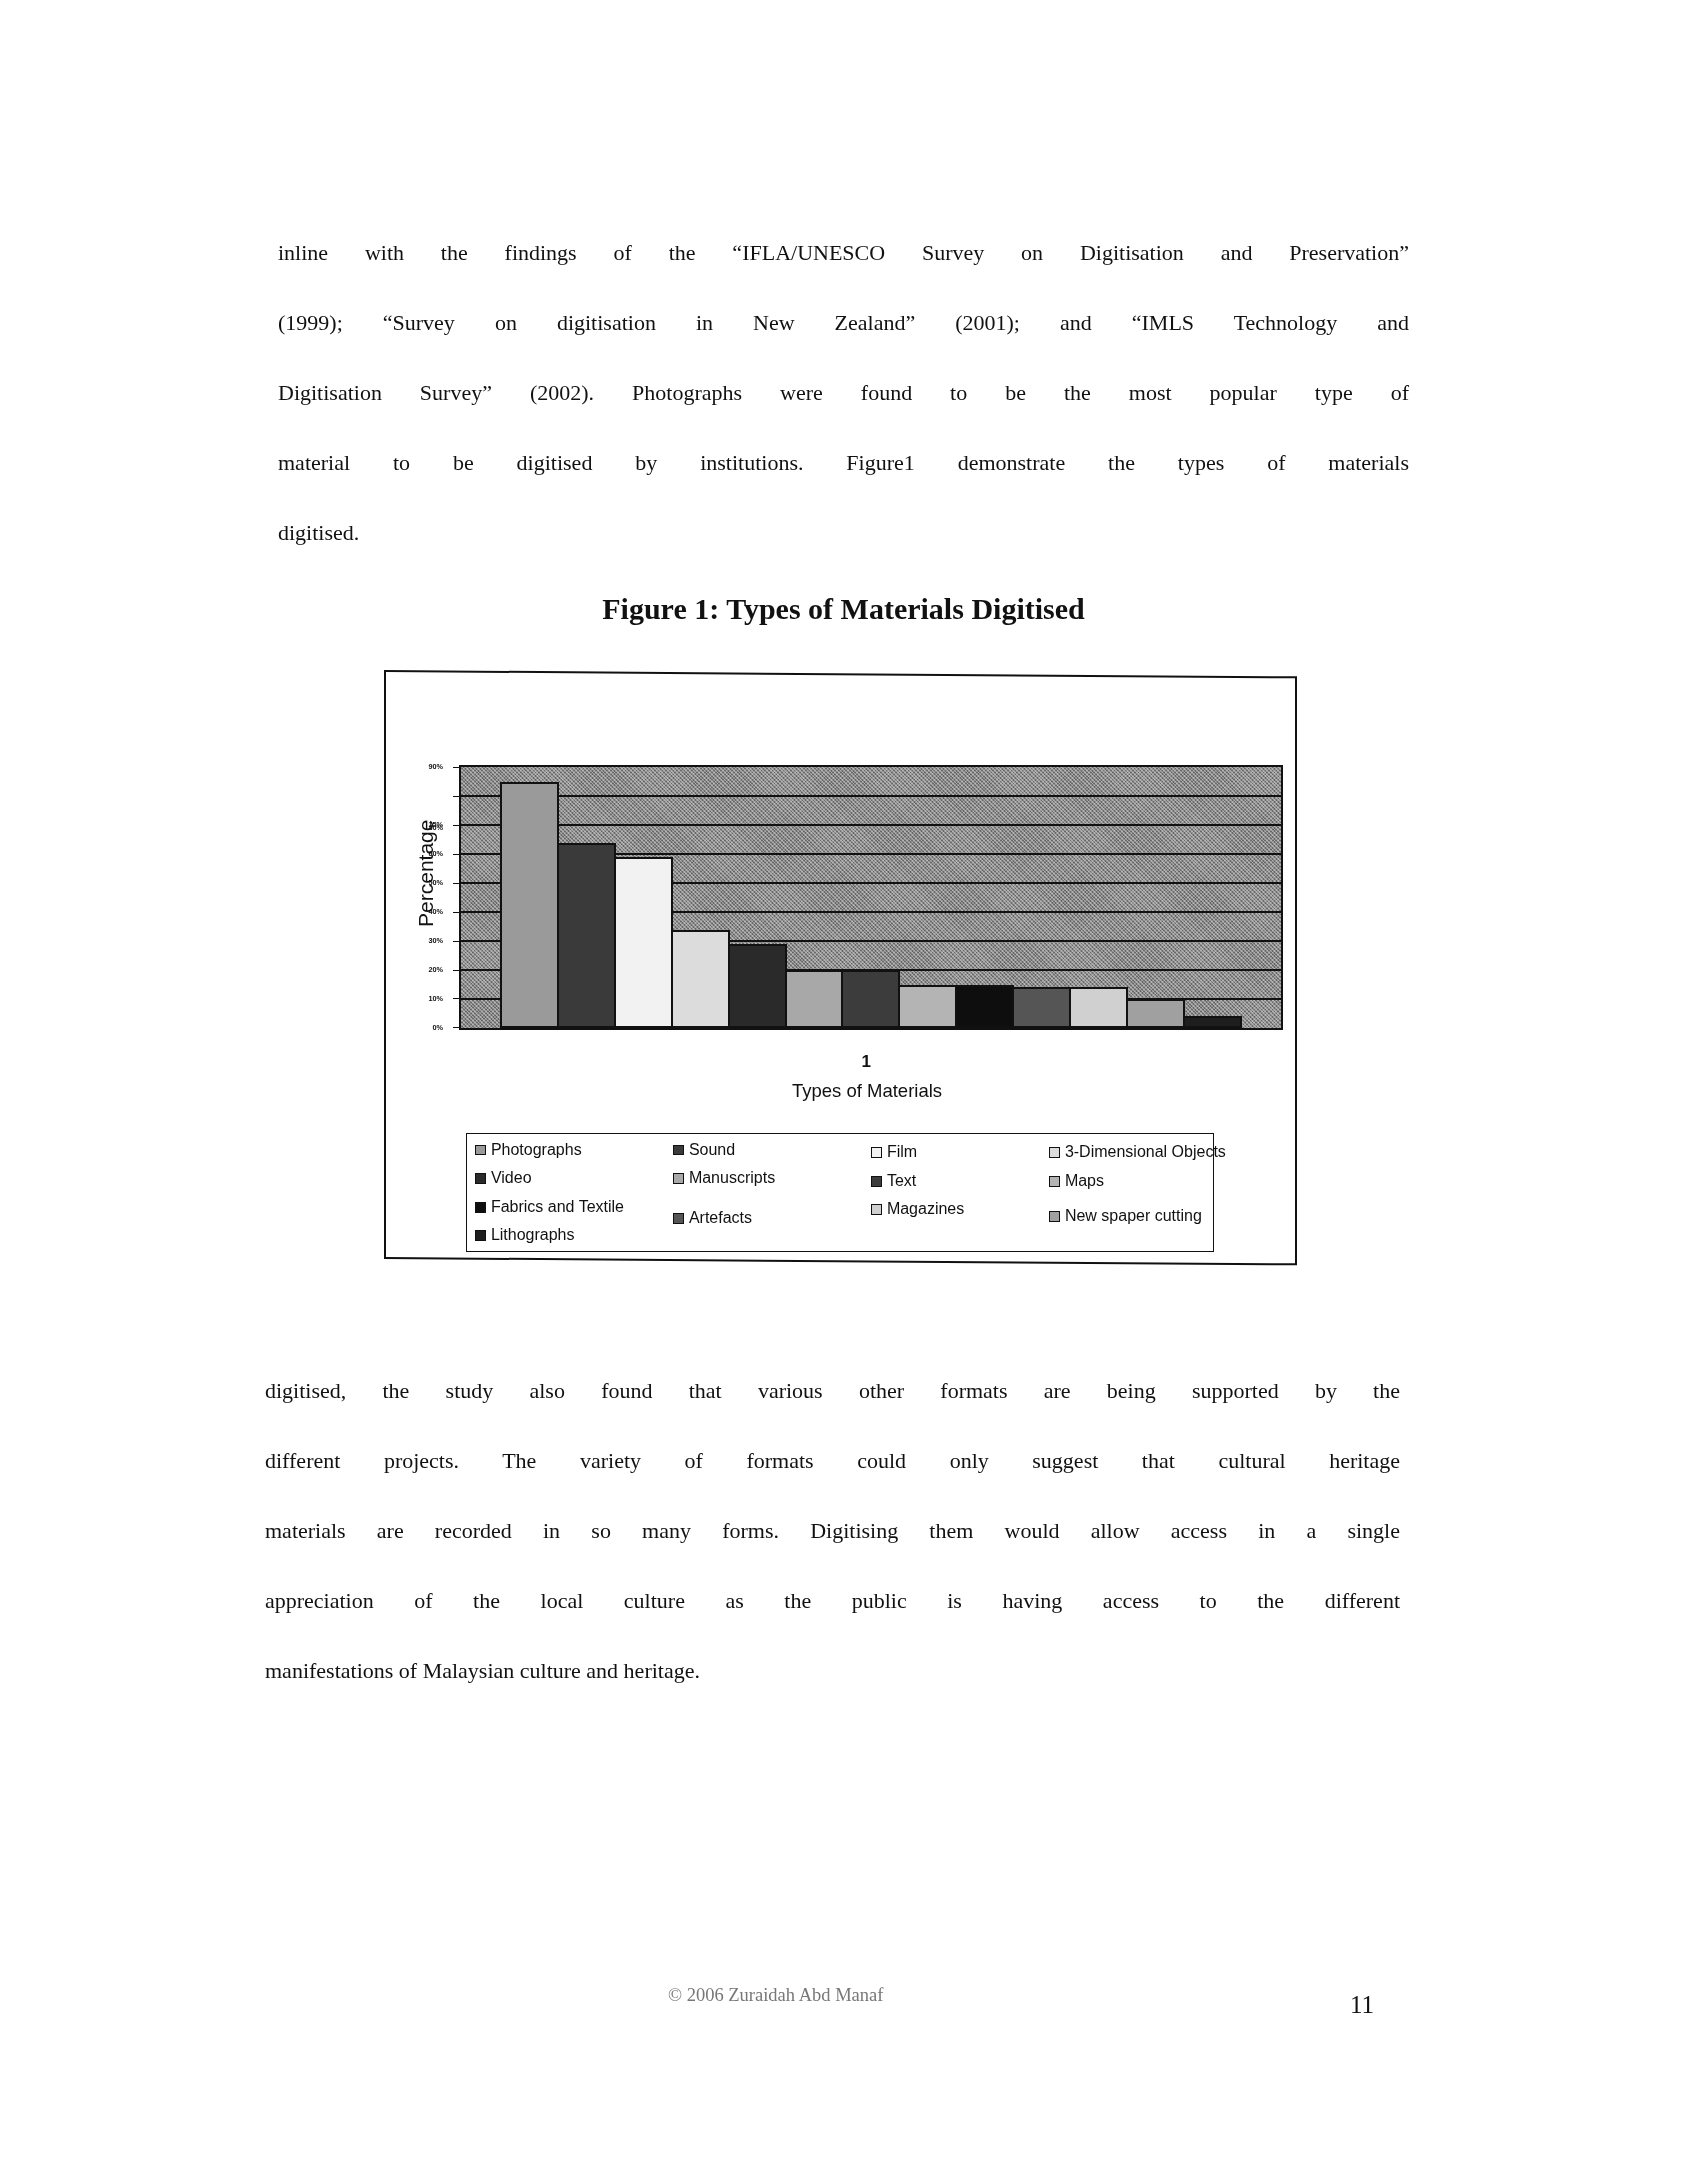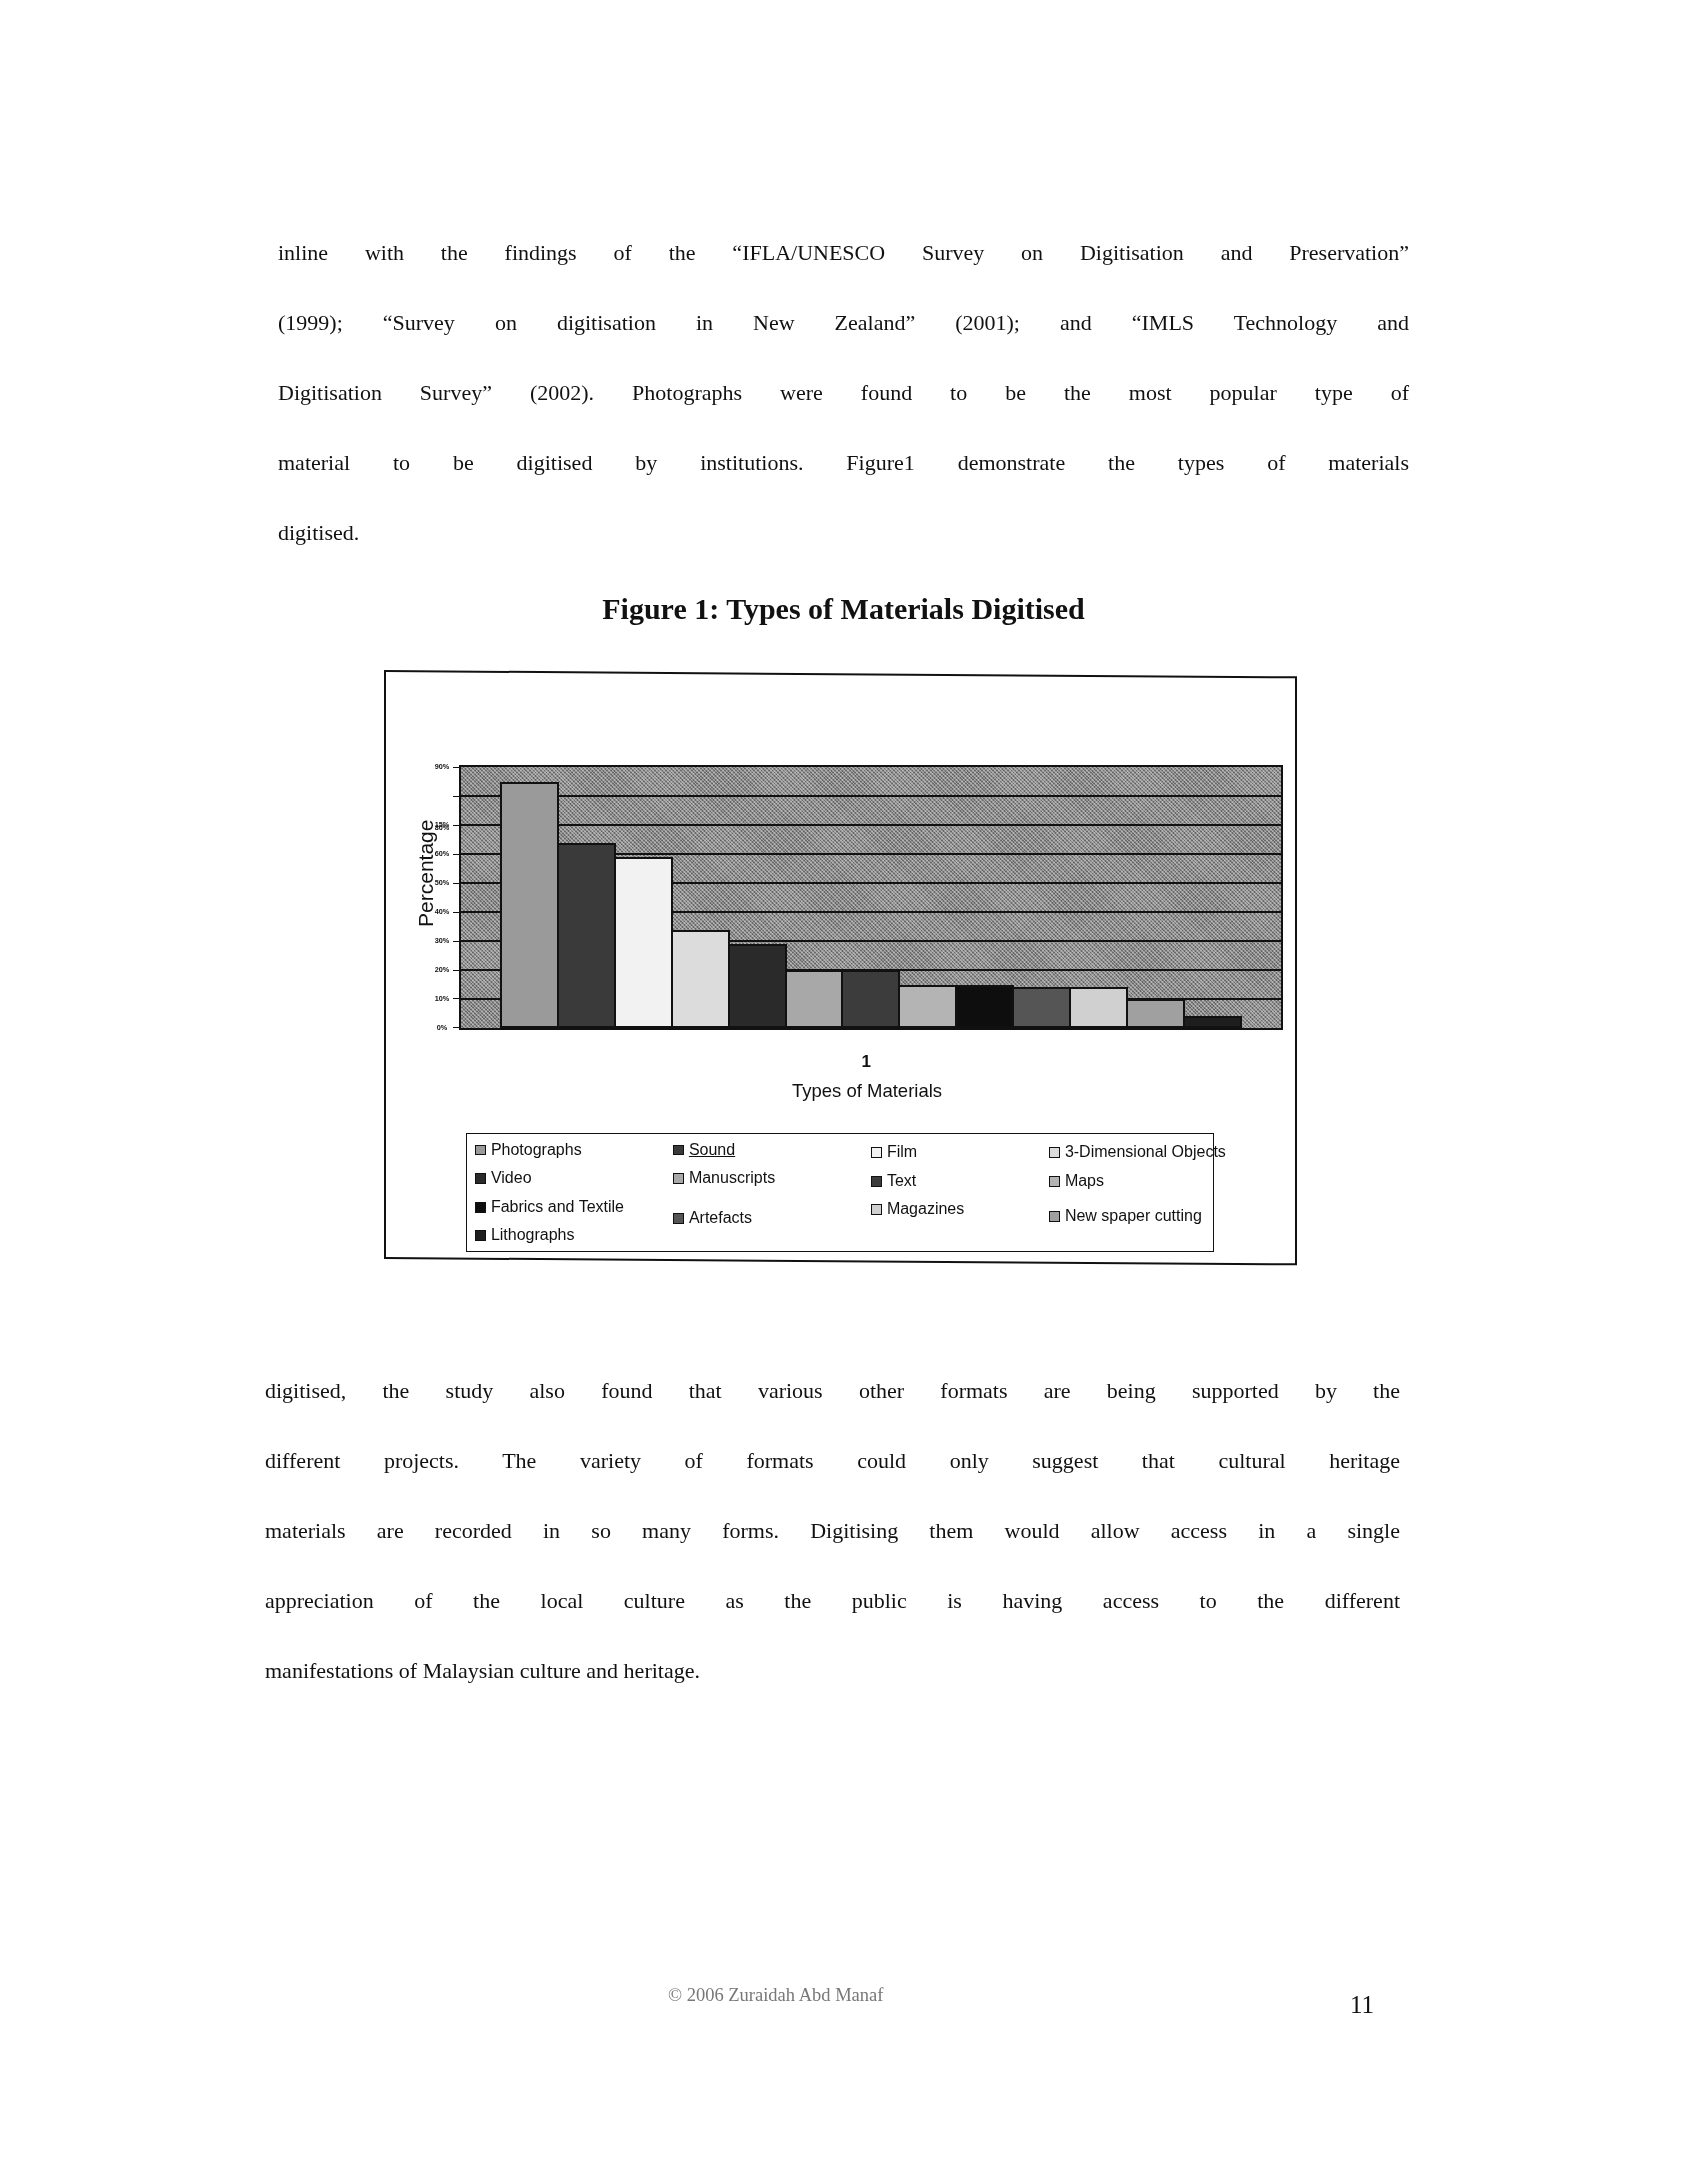--- a/index.html
+++ b/index.html
@@ -8,21 +8,21 @@
   .para .line { display: block; height: 70px; white-space: nowrap; text-align-last: justify; }
   .para .line.last { text-align-last: left; }
   #para1 { top: 218px; }
   #para2 { top: 1356px; left: 265px; width: 1135px; }
   .fig-title { position: absolute; top: 592px; left: 0; width: 1687px; text-align: center; font-weight: bold; font-size: 30px; }
   .frame { position: absolute; left: 384px; top: 670px; width: 913px; height: 589px; border: 2px solid #111; box-sizing: border-box; transform: skewY(0.4deg); transform-origin: left top; }
   .plot { position: absolute; left: 459px; top: 765px; width: 824px; height: 265px; border: 2px solid #111; box-sizing: border-box;
     background-color: #8a8a8a;
     background-image: repeating-linear-gradient(45deg, rgba(255,255,255,0.35) 0 1.3px, transparent 1.3px 2.6px), repeating-linear-gradient(-45deg, rgba(0,0,0,0.25) 0 1.3px, transparent 1.3px 2.6px); }
   .gridline { position: absolute; left: 0; width: 100%; height: 2px; background: #111; }
-  .tick { position: absolute; left: 415px; width: 54px; text-align: center; font-family: "Liberation Sans", sans-serif; font-weight: bold; font-size: 7.3px; }
+  .tick { position: absolute; left: 389px; width: 54px; text-align: right; font-family: "Liberation Sans", sans-serif; font-weight: bold; font-size: 7.3px; }
   .tickmark { position: absolute; left: 453px; width: 6.6px; height: 1.3px; background: #111; }
   .ylabel { position: absolute; left: 361px; top: 860px; width: 132px; height: 26.5px; transform: rotate(-90deg); transform-origin: center; font-family: "Liberation Sans", sans-serif; font-size: 21px; text-align: center; }
   .bar { position: absolute; bottom: 0; border: 2px solid #111; box-sizing: border-box; }
   .xcat { position: absolute; top: 1052px; left: 853px; width: 26.5px; text-align: center; font-family: "Liberation Sans", sans-serif; font-size: 17px; font-weight: bold; }
   .xlabel { position: absolute; top: 1080px; left: 728px; width: 278px; text-align: center; font-family: "Liberation Sans", sans-serif; font-size: 18.5px; }
   .legend { position: absolute; left: 466px; top: 1133px; width: 748px; height: 119px; border: 1.3px solid #111; box-sizing: border-box; font-family: "Liberation Sans", sans-serif; font-size: 16px; }
   .legend-item { position: absolute; height: 26.5px; line-height: 26.5px; white-space: nowrap; }
   .swatch { display: inline-block; width: 10.6px; height: 10.6px; border: 1.3px solid #111; box-sizing: border-box; margin-right: 5.3px; vertical-align: -0.7px; }
   .footer { position: absolute; top: 1985px; left: 668px; width: 265px; font-size: 18.5px; color: #777; }
   .page-num { position: absolute; top: 1991px; left: 1350px; font-size: 25px; }
@@ -92,21 +92,21 @@
       <div class="bar" title="Magazines: 14%" style="left: 608px; width: 59px; height: 41px; background: rgb(208, 208, 208);"></div>
       <div class="bar" title="Newspaper cutting: 10%" style="left: 665px; width: 59px; height: 29px; background: rgb(160, 160, 160);"></div>
       <div class="bar" title="Lithographs: 4%" style="left: 722px; width: 59px; height: 11.6px; background: rgb(30, 30, 30);"></div>
     </div>
 
   <div class="xcat">1</div>
   <div class="xlabel">Types of Materials</div>
 
   <div class="legend" id="legend">
       <div class="legend-item" style="left: 8px; top: 2.6px;"><span class="swatch" style="background: rgb(154, 154, 154);"></span><span>Photographs</span></div>
-      <div class="legend-item" style="left: 206px; top: 2.6px; text-decoration: underline;"><span class="swatch" style="background: rgb(58, 58, 58);"></span><span>Sound</span></div>
+      <div class="legend-item" style="left: 206px; top: 2.6px;"><span class="swatch" style="background: rgb(58, 58, 58);"></span><span>Sound</span></div>
       <div class="legend-item" style="left: 404px; top: 5.3px;"><span class="swatch" style="background: rgb(242, 242, 242);"></span><span>Film</span></div>
       <div class="legend-item" style="left: 582px; top: 5.3px;"><span class="swatch" style="background: rgb(220, 220, 220);"></span><span>3-Dimensional Objects</span></div>
       <div class="legend-item" style="left: 8px; top: 31px;"><span class="swatch" style="background: rgb(42, 42, 42);"></span><span>Video</span></div>
       <div class="legend-item" style="left: 206px; top: 31px;"><span class="swatch" style="background: rgb(168, 168, 168);"></span><span>Manuscripts</span></div>
       <div class="legend-item" style="left: 404px; top: 34px;"><span class="swatch" style="background: rgb(60, 60, 60);"></span><span>Text</span></div>
       <div class="legend-item" style="left: 582px; top: 34px;"><span class="swatch" style="background: rgb(180, 180, 180);"></span><span>Maps</span></div>
       <div class="legend-item" style="left: 8px; top: 60px;"><span class="swatch" style="background: rgb(14, 14, 14);"></span><span>Fabrics and Textile</span></div>
       <div class="legend-item" style="left: 206px; top: 71px;"><span class="swatch" style="background: rgb(85, 85, 85);"></span><span>Artefacts</span></div>
       <div class="legend-item" style="left: 404px; top: 62px;"><span class="swatch" style="background: rgb(208, 208, 208);"></span><span>Magazines</span></div>
       <div class="legend-item" style="left: 582px; top: 62px; margin-top: 7px;"><span class="swatch" style="background: rgb(160, 160, 160);"></span><span>New spaper cutting</span></div>

